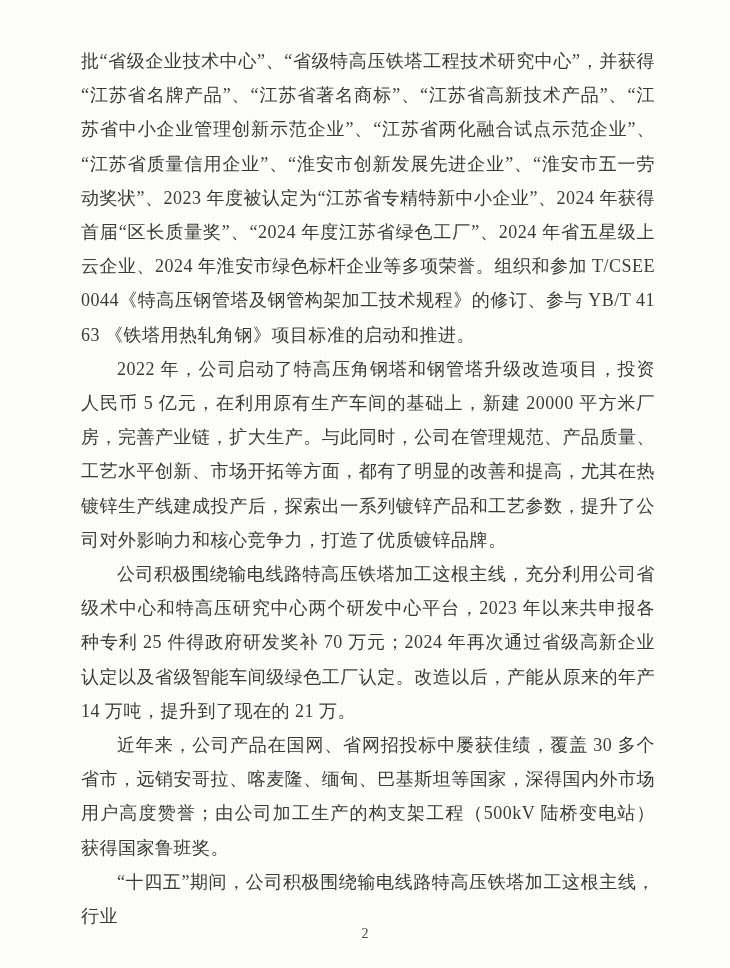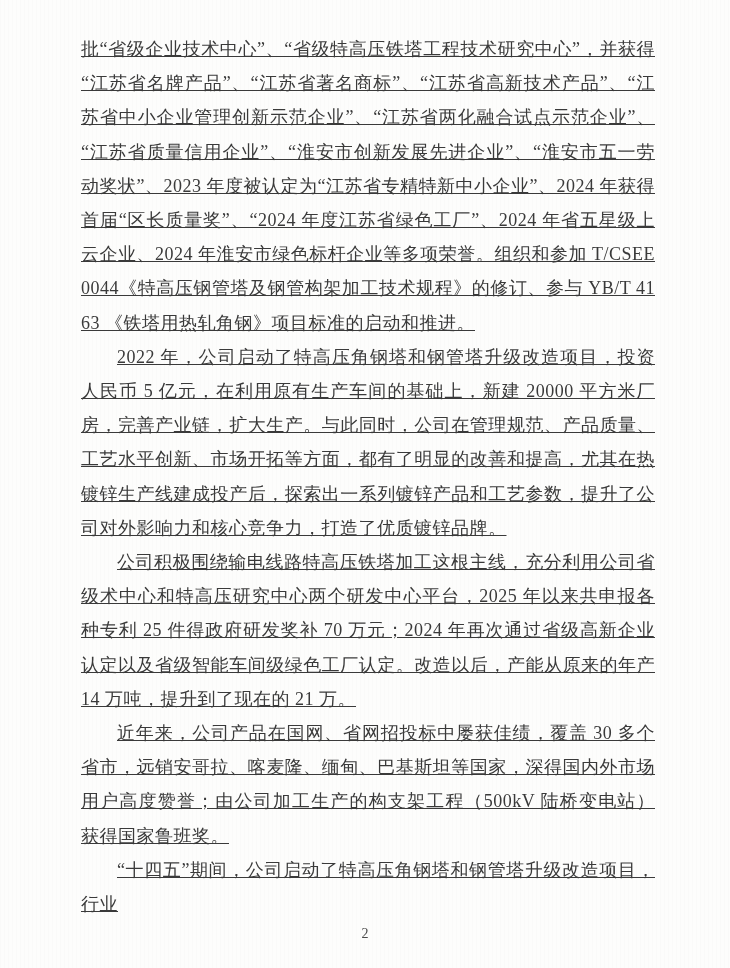--- a/index.html
+++ b/index.html
@@ -17,24 +17,23 @@
         rgba(0,0,0,0.012) 0px, rgba(0,0,0,0.012) 1px,
         rgba(255,255,255,0) 1px, rgba(255,255,255,0) 4px),
       #fdfdfc;
     overflow: hidden;
     box-sizing: border-box;
     font-family: "Liberation Serif", "DejaVu Serif", serif;
     color: #3a3a3a;
   }
   .text-block {
     position: absolute;
-    top: 32px;
+    top: 44px;
     left: 81px;
     width: 574px;
-    text-decoration: underline;
   }
   .text-block p {
     margin: 0;
     font-size: 18px;
     line-height: 34.2px;
     letter-spacing: 0.5px;
     text-align: justify;
     text-justify: inter-ideograph;
     word-break: break-all;
   }
@@ -52,19 +51,19 @@
     font-family: "Liberation Serif", "DejaVu Serif", serif;
   }
 </style>
 </head>
 <body>
 
 <div class="page">
   <div class="text-block">
     <p>批“省级企业技术中心”、“省级特高压铁塔工程技术研究中心”，并获得“江苏省名牌产品”、“江苏省著名商标”、“江苏省高新技术产品”、“江苏省中小企业管理创新示范企业”、“江苏省两化融合试点示范企业”、“江苏省质量信用企业”、“淮安市创新发展先进企业”、“淮安市五一劳动奖状”、2023 年度被认定为“江苏省专精特新中小企业”、2024 年获得首届“区长质量奖”、“2024 年度江苏省绿色工厂”、2024 年省五星级上云企业、2024 年淮安市绿色标杆企业等多项荣誉。组织和参加 T/CSEE0044《特高压钢管塔及钢管构架加工技术规程》的修订、参与 YB/T 4163 《铁塔用热轧角钢》项目标准的启动和推进。</p>
     <p class="indent">2022 年，公司启动了特高压角钢塔和钢管塔升级改造项目，投资人民币 5 亿元，在利用原有生产车间的基础上，新建 20000 平方米厂房，完善产业链，扩大生产。与此同时，公司在管理规范、产品质量、工艺水平创新、市场开拓等方面，都有了明显的改善和提高，尤其在热镀锌生产线建成投产后，探索出一系列镀锌产品和工艺参数，提升了公司对外影响力和核心竞争力，打造了优质镀锌品牌。</p>
-    <p class="indent">公司积极围绕输电线路特高压铁塔加工这根主线，充分利用公司省级术中心和特高压研究中心两个研发中心平台，2025 年以来共申报各种专利 25 件得政府研发奖补 70 万元；2024 年再次通过省级高新企业认定以及省级智能车间级绿色工厂认定。改造以后，产能从原来的年产 14 万吨，提升到了现在的 21 万。</p>
+    <p class="indent">公司积极围绕输电线路特高压铁塔加工这根主线，充分利用公司省级术中心和特高压研究中心两个研发中心平台，2023 年以来共申报各种专利 25 件得政府研发奖补 70 万元；2024 年再次通过省级高新企业认定以及省级智能车间级绿色工厂认定。改造以后，产能从原来的年产 14 万吨，提升到了现在的 21 万。</p>
     <p class="indent">近年来，公司产品在国网、省网招投标中屡获佳绩，覆盖 30 多个省市，远销安哥拉、喀麦隆、缅甸、巴基斯坦等国家，深得国内外市场用户高度赞誉；由公司加工生产的构支架工程（500kV 陆桥变电站）获得国家鲁班奖。</p>
-    <p class="indent">“十四五”期间，公司启动了特高压角钢塔和钢管塔升级改造项目，行业</p>
+    <p class="indent">“十四五”期间，公司积极围绕输电线路特高压铁塔加工这根主线，行业</p>
   </div>
 
   <div class="footer">2</div>
 </div>
 
 </body></html>

